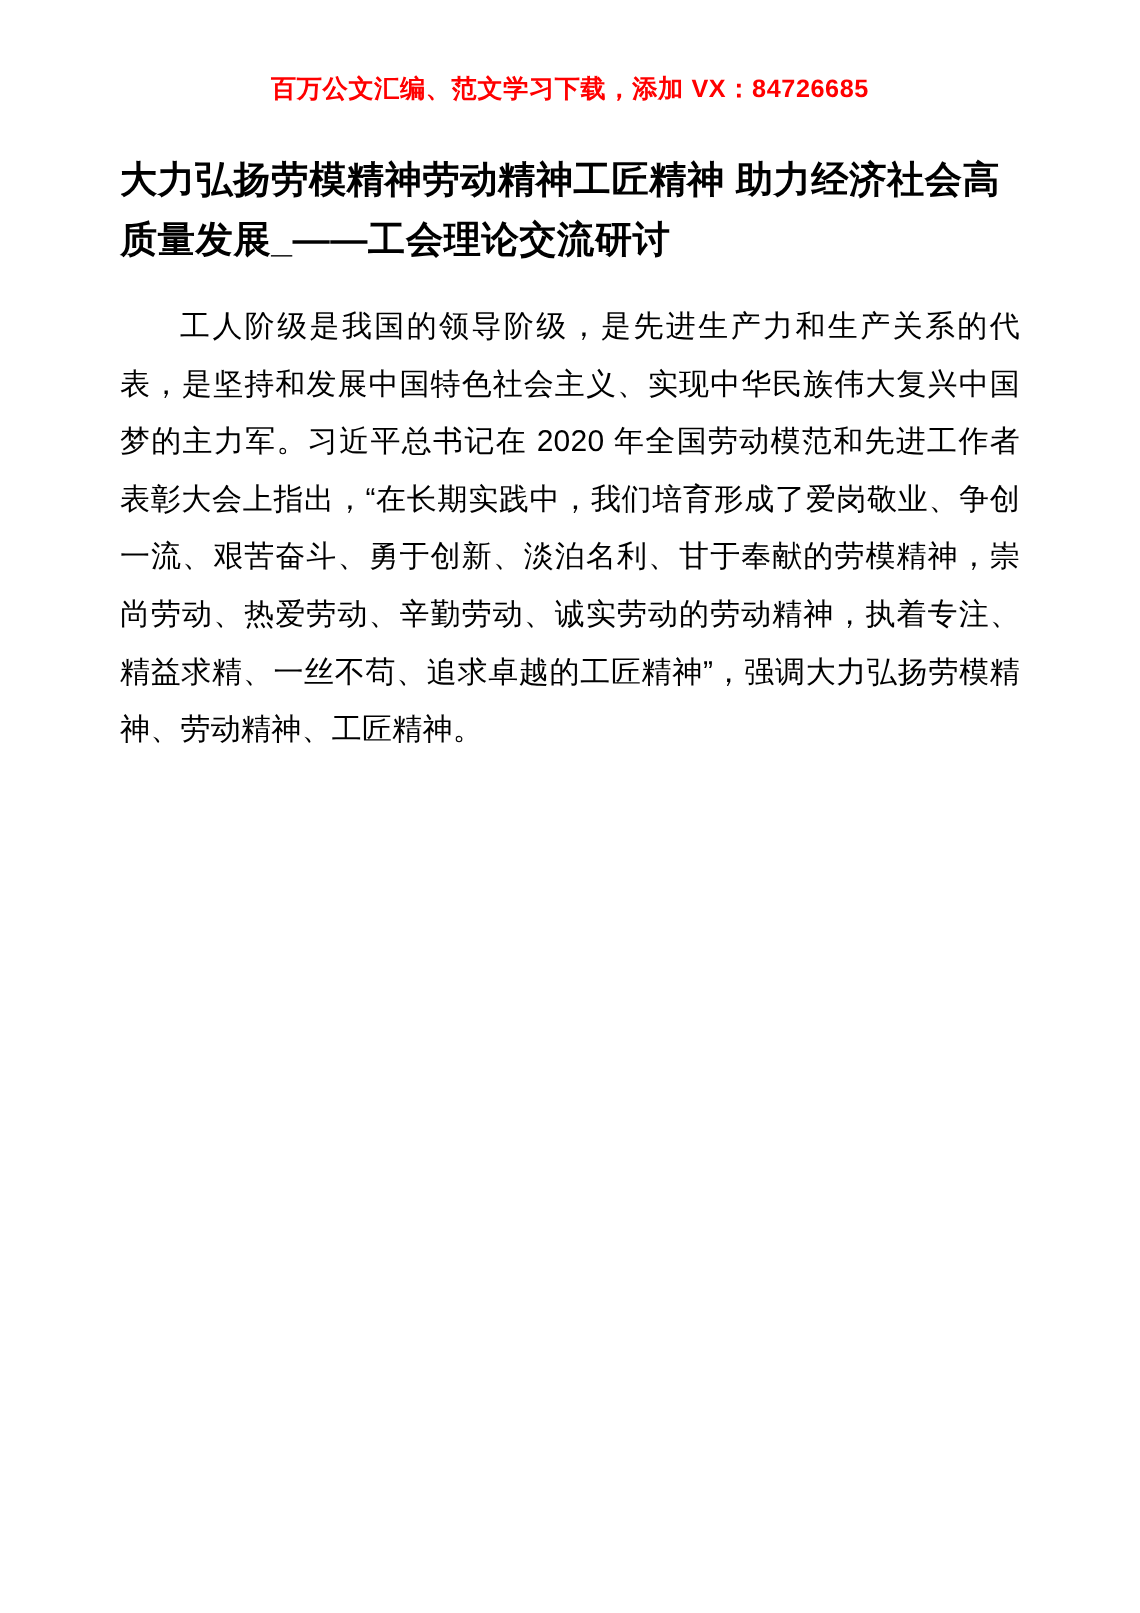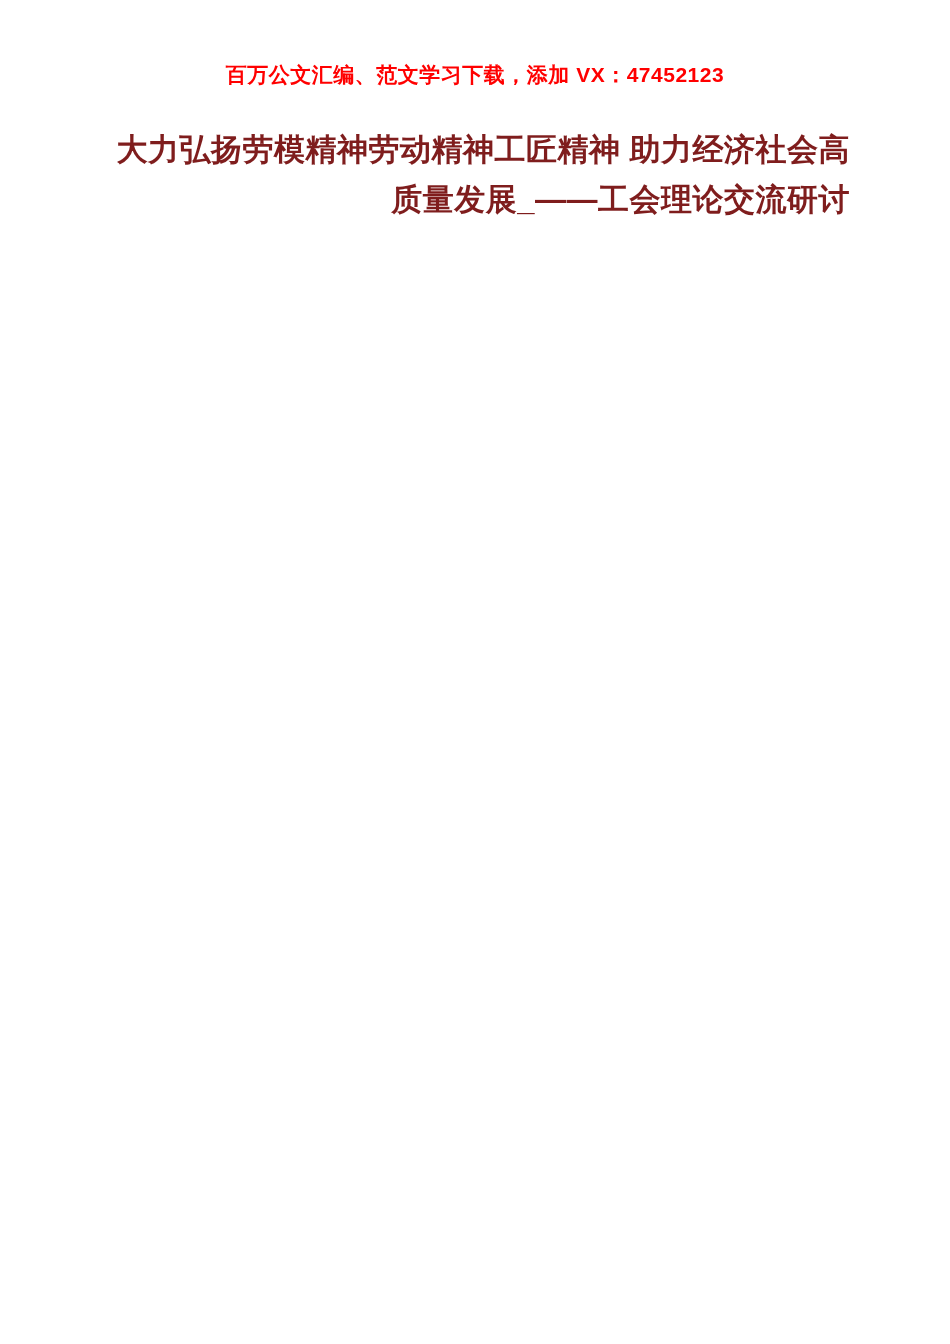--- a/index.html
+++ b/index.html
@@ -26,45 +26,46 @@
     text-align: center;
     color: #ff0000;
     font-size: 21px;
     font-weight: 700;
     letter-spacing: 0.5px;
     line-height: 1.2;
     font-family: "Liberation Sans", "DejaVu Sans", sans-serif;
   }
   .doc-title {
     margin-top: 38px;
-    text-align: right;
+    text-align: left;
     font-size: 31px;
     font-weight: 700;
     line-height: 1.62;
     letter-spacing: 0.5px;
-    color: #7f1d1d;
+    color: #000000;
   }
   .body-copy {
     margin-top: 22px;
   }
   .para {
     font-size: 25px;
     line-height: 1.92;
     text-align: justify;
     text-justify: inter-ideograph;
     text-indent: 2em;
     margin: 0 0 4px 0;
     letter-spacing: 0.2px;
   }
 </style>
 </head>
 <body>
 
 <div class="page">
 
-  <div class="watermark">百万公文汇编、范文学习下载，添加 VX：47452123</div>
+  <div class="watermark">百万公文汇编、范文学习下载，添加 VX：84726685</div>
 
   <h1 class="doc-title">大力弘扬劳模精神劳动精神工匠精神 助力经济社会高质量发展_——工会理论交流研讨</h1>
 
   <div class="body-copy">
+    <p class="para">工人阶级是我国的领导阶级，是先进生产力和生产关系的代表，是坚持和发展中国特色社会主义、实现中华民族伟大复兴中国梦的主力军。习近平总书记在 2020 年全国劳动模范和先进工作者表彰大会上指出，“在长期实践中，我们培育形成了爱岗敬业、争创一流、艰苦奋斗、勇于创新、淡泊名利、甘于奉献的劳模精神，崇尚劳动、热爱劳动、辛勤劳动、诚实劳动的劳动精神，执着专注、精益求精、一丝不苟、追求卓越的工匠精神”，强调大力弘扬劳模精神、劳动精神、工匠精神。</p>
   </div>
 
 </div>
 
 </body></html>

